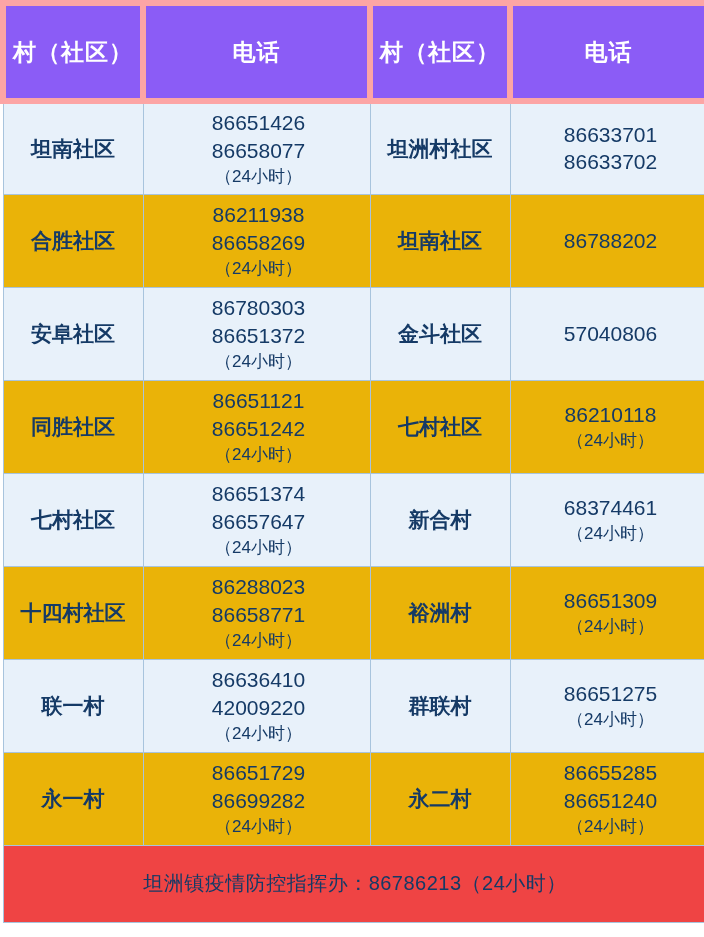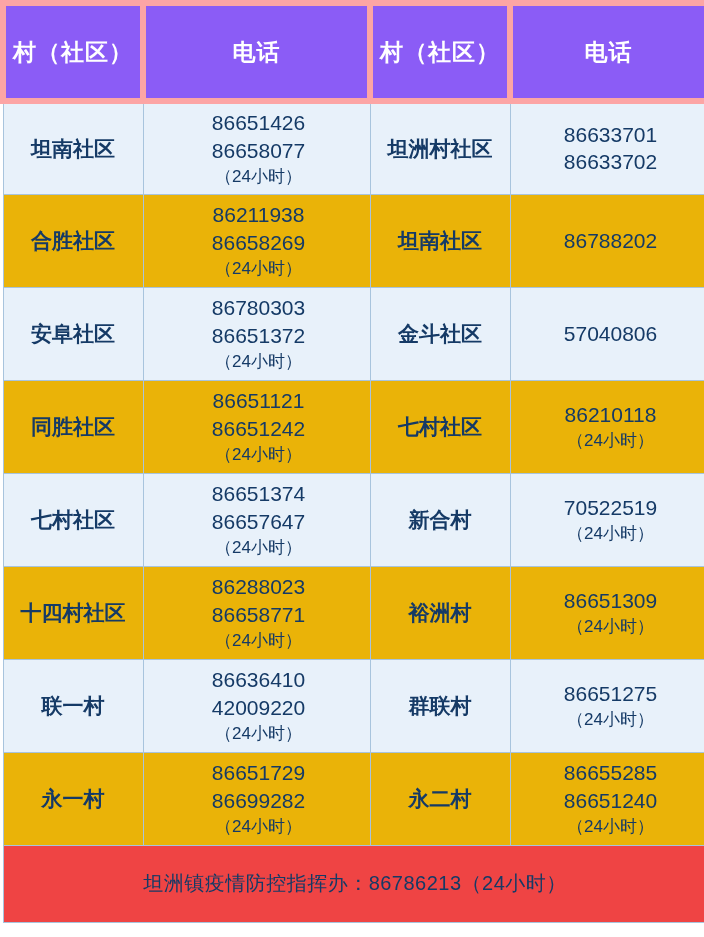--- a/index.html
+++ b/index.html
@@ -161,21 +161,21 @@
 
       <tr class="row-blue">
         <td class="cell name">七村社区</td>
         <td class="cell phone">
           <span class="pline">86651374</span>
           <span class="pline">86657647</span>
           <span class="hours">（24小时）</span>
         </td>
         <td class="cell name">新合村</td>
         <td class="cell phone">
-          <span class="pline">70522519</span>
+          <span class="pline">68374461</span>
           <span class="hours">（24小时）</span>
         </td>
       </tr>
 
       <tr class="row-green">
         <td class="cell name">十四村社区</td>
         <td class="cell phone">
           <span class="pline">86288023</span>
           <span class="pline">86658771</span>
           <span class="hours">（24小时）</span>

